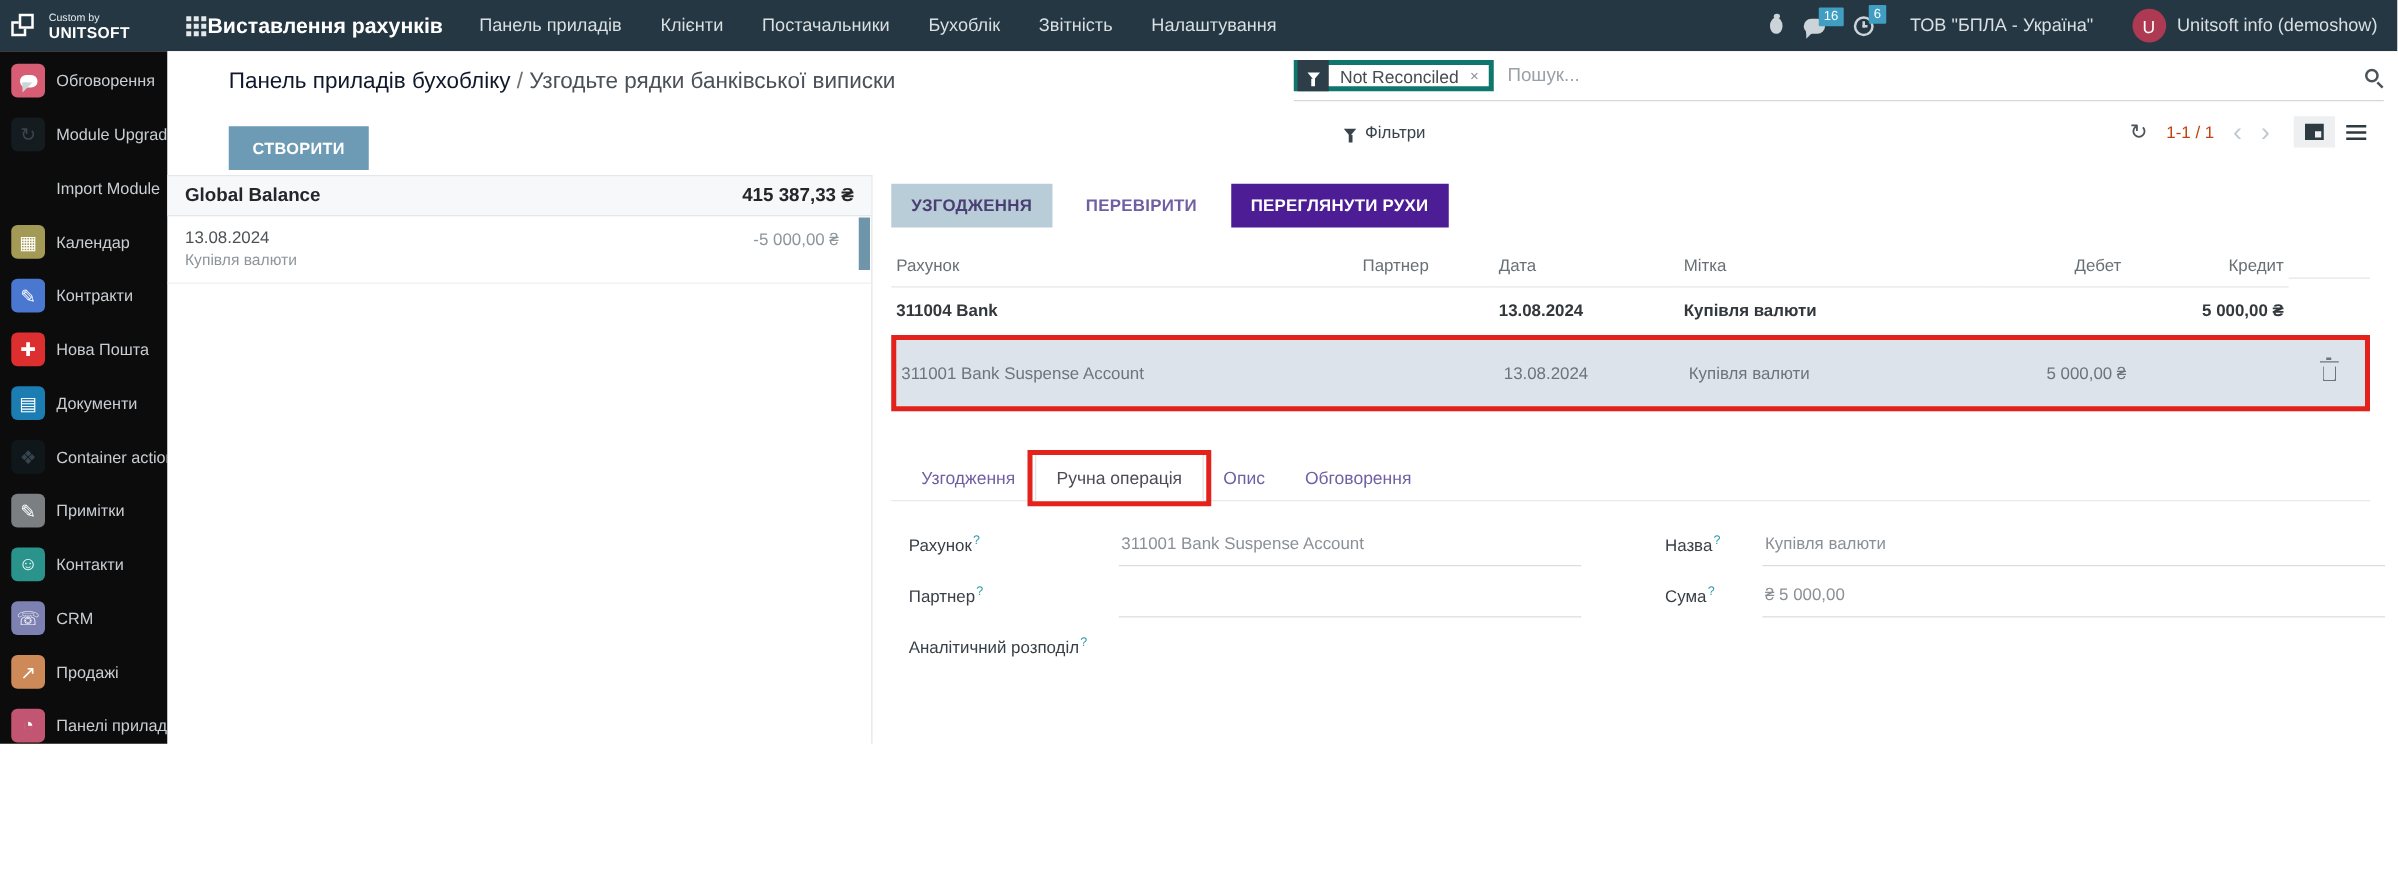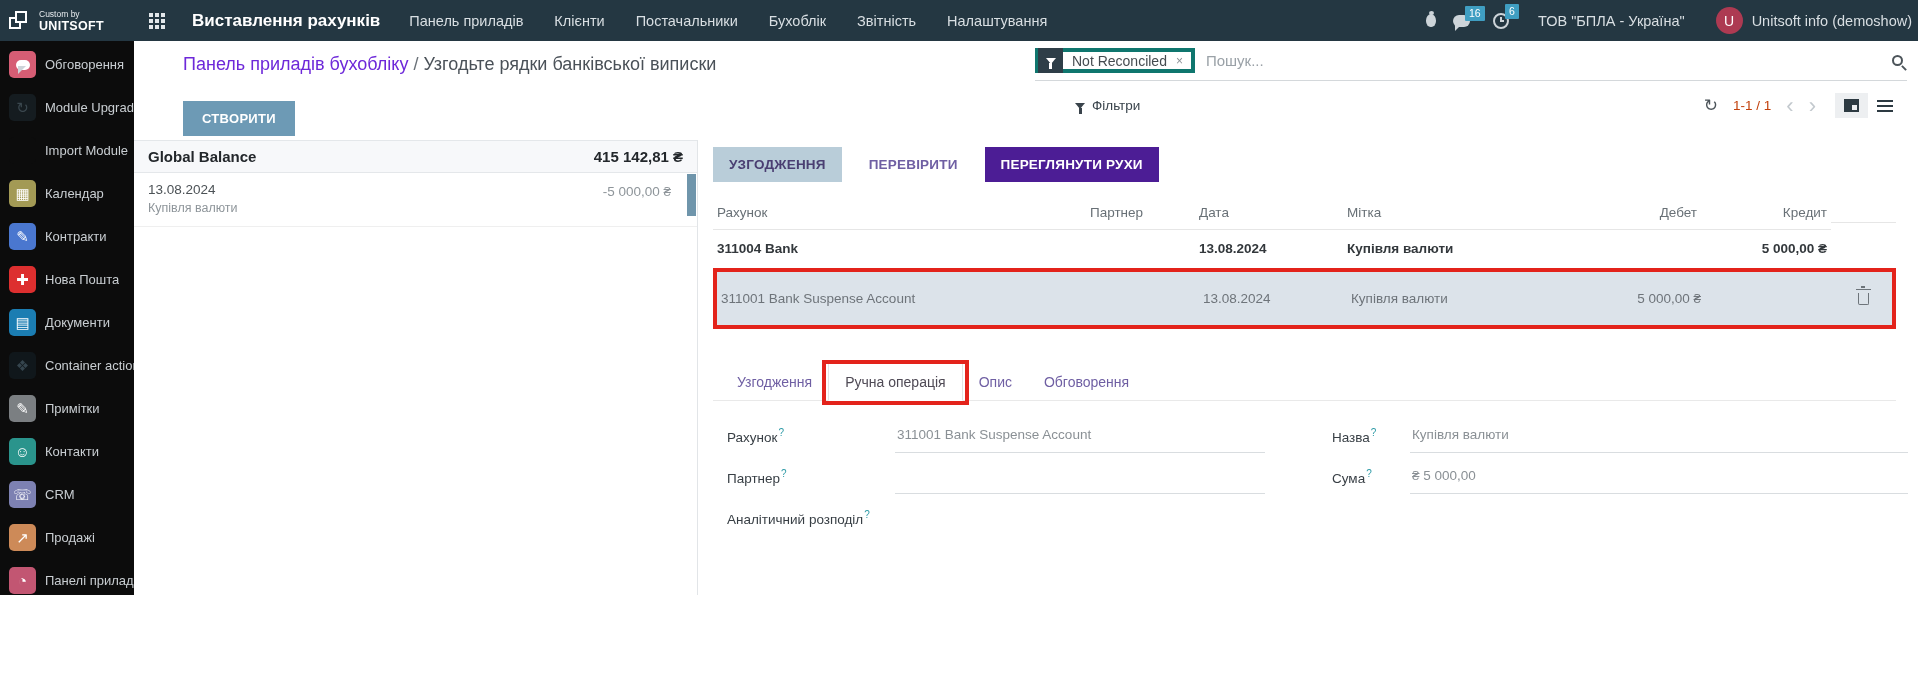--- a/index.html
+++ b/index.html
@@ -12,24 +12,24 @@
   .logo-squares { position:relative; width:22px; height:20px; flex-shrink:0; }
   .logo-squares i { position:absolute; width:12px; height:12px; border:2px solid #fff; background:transparent; }
   .logo-squares i:first-child { left:0; top:6px; }
   .logo-squares i:last-child { left:6px; top:0; background:#243742; }
   .brand-line1 { font-size:8.5px; color:#e8ecef; }
   .brand-line2 { font-size:12.5px; font-weight:bold; color:#fff; letter-spacing:0.3px; }
   .apps-icon { margin-left:14px; width:18px; height:18px; position:relative; cursor:pointer; }
   .apps-icon i { position:absolute; left:1px; top:1px; width:4px; height:4px; background:#e3e8eb;
     box-shadow:6px 0 #e3e8eb, 12px 0 #e3e8eb, 0 6px #e3e8eb, 6px 6px #e3e8eb, 12px 6px #e3e8eb,
                0 12px #e3e8eb, 6px 12px #e3e8eb, 12px 12px #e3e8eb; }
-  .app-title { margin-left:26px; font-size:17px; font-weight:bold; color:#fff; white-space:nowrap; }
+  .app-title { font-size:17px; font-weight:bold; color:#fff; white-space:nowrap; }
   .topnav { display:flex; margin-left:27px; gap:27px; font-size:14.5px; white-space:nowrap; }
   .topnav span { cursor:pointer; padding:4px 2px; }
-  .top-right { margin-left:auto; display:flex; align-items:center; gap:17px; padding-right:6px; font-size:14.5px; }
+  .top-right { margin-left:auto; display:flex; align-items:center; gap:17px; padding-right:16px; font-size:14.5px; }
   .ticon { position:relative; display:flex; align-items:center; cursor:pointer; }
   .badge { position:absolute; top:-9px; left:12px; background:#3f9ec2; color:#fff; font-size:10.5px;
     padding:1px 4px; line-height:1.25; border-radius:1px; }
   .bug-shape { width:10px; height:13px; background:#cdd4d9; border-radius:50% 50% 46% 46%; position:relative; }
   .bug-shape::before { content:""; position:absolute; top:-3px; left:2.5px; width:5px; height:4px;
     background:#cdd4d9; border-radius:50%; }
   .bubble-shape { display:inline-block; width:17px; height:12px; background:#cdd4d9; border-radius:8px; position:relative; }
   .bubble-shape::after { content:""; position:absolute; left:2px; bottom:-4px;
     border:4px solid transparent; border-top-color:#cdd4d9; border-left-color:#cdd4d9; }
   .clock-shape { width:16px; height:16px; border:2px solid #cdd4d9; border-radius:50%; position:relative; }
@@ -48,21 +48,21 @@
     color:#c9ced2; font-size:13px; cursor:pointer; white-space:nowrap; }
   .sb-item.selected { background:#5d86a0; color:#fff; }
   .sb-icon { width:27px; height:27px; border-radius:5px; display:flex; align-items:center;
     justify-content:center; font-size:15px; color:#fff; flex-shrink:0; }
   .sb-label { overflow:hidden; text-overflow:clip; }
 
   .main { position:relative; flex:1; background:#fff; }
 
   
   .breadcrumb { position:absolute; left:49px; top:13px; font-size:18px; white-space:nowrap; }
-  .bc-link { color:#6d28d9; cursor:pointer; }
+  .bc-link { color:#0f172a; cursor:pointer; }
   .bc-sep { color:#6a7178; }
   .bc-current { color:#4a5158; }
   .create-btn { position:absolute; left:49px; top:60px; background:#6d9ab5; color:#fff; border:none;
     font-weight:bold; font-size:13px; padding:10px 19px; letter-spacing:0.3px; cursor:pointer;
     font-family:inherit; }
   .search-area { position:absolute; left:901px; top:7px; width:872px; }
   .search-line { display:flex; align-items:center; gap:11px; padding-bottom:7px; border-bottom:1px solid #d4d8db; }
   .filter-tag { display:flex; align-items:center; border:4px solid #0f766e; height:25px; background:#fff; }
   .tag-funnel { width:25px; height:25px; margin:-1px 0 -1px -1px; background:#2e3e48;
     display:flex; align-items:center; justify-content:center; }
@@ -303,21 +303,21 @@
           </span>
         <span class="view-btn">
             <i class="list-shape"></i>
           </span>
       </span>
     </div>
 
     <div class="left-pane">
       <div class="balance-header">
         <span class="bh-title">Global Balance</span>
-        <span class="bh-total">415 142,81 ₴</span>
+        <span class="bh-total">415 387,33 ₴</span>
       </div>
       <div class="balance-item">
         <div class="bi-date">13.08.2024</div>
         <div class="bi-label">Купівля валюти</div>
         <div class="bi-amount">-5 000,00 ₴</div>
       </div>
       <div class="scroll-thumb"></div>
     </div>
 
     <div class="right-pane">

